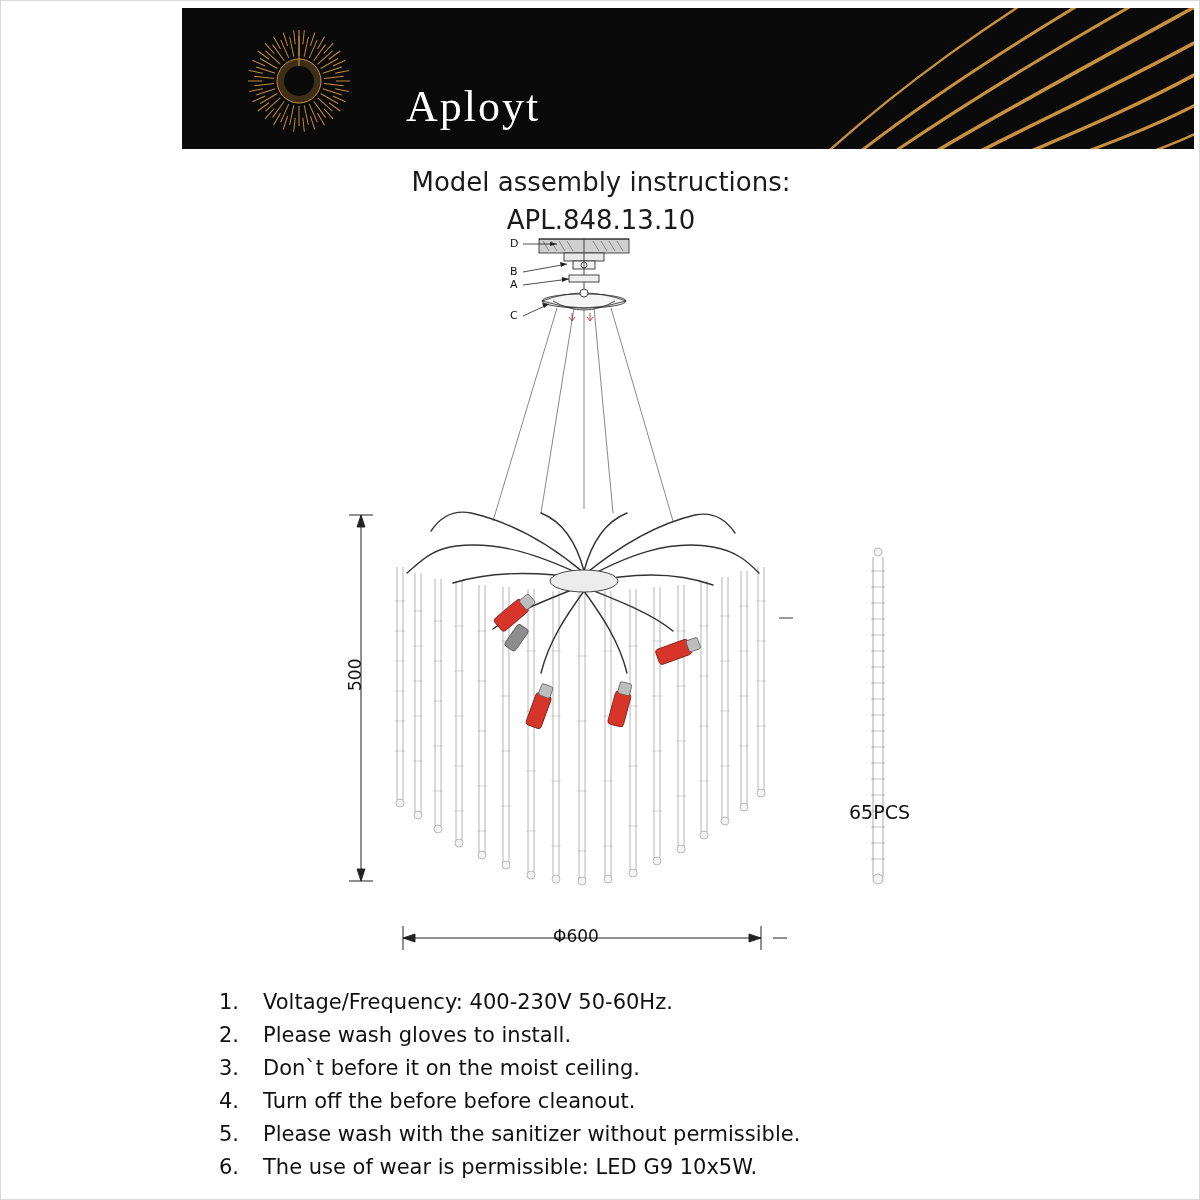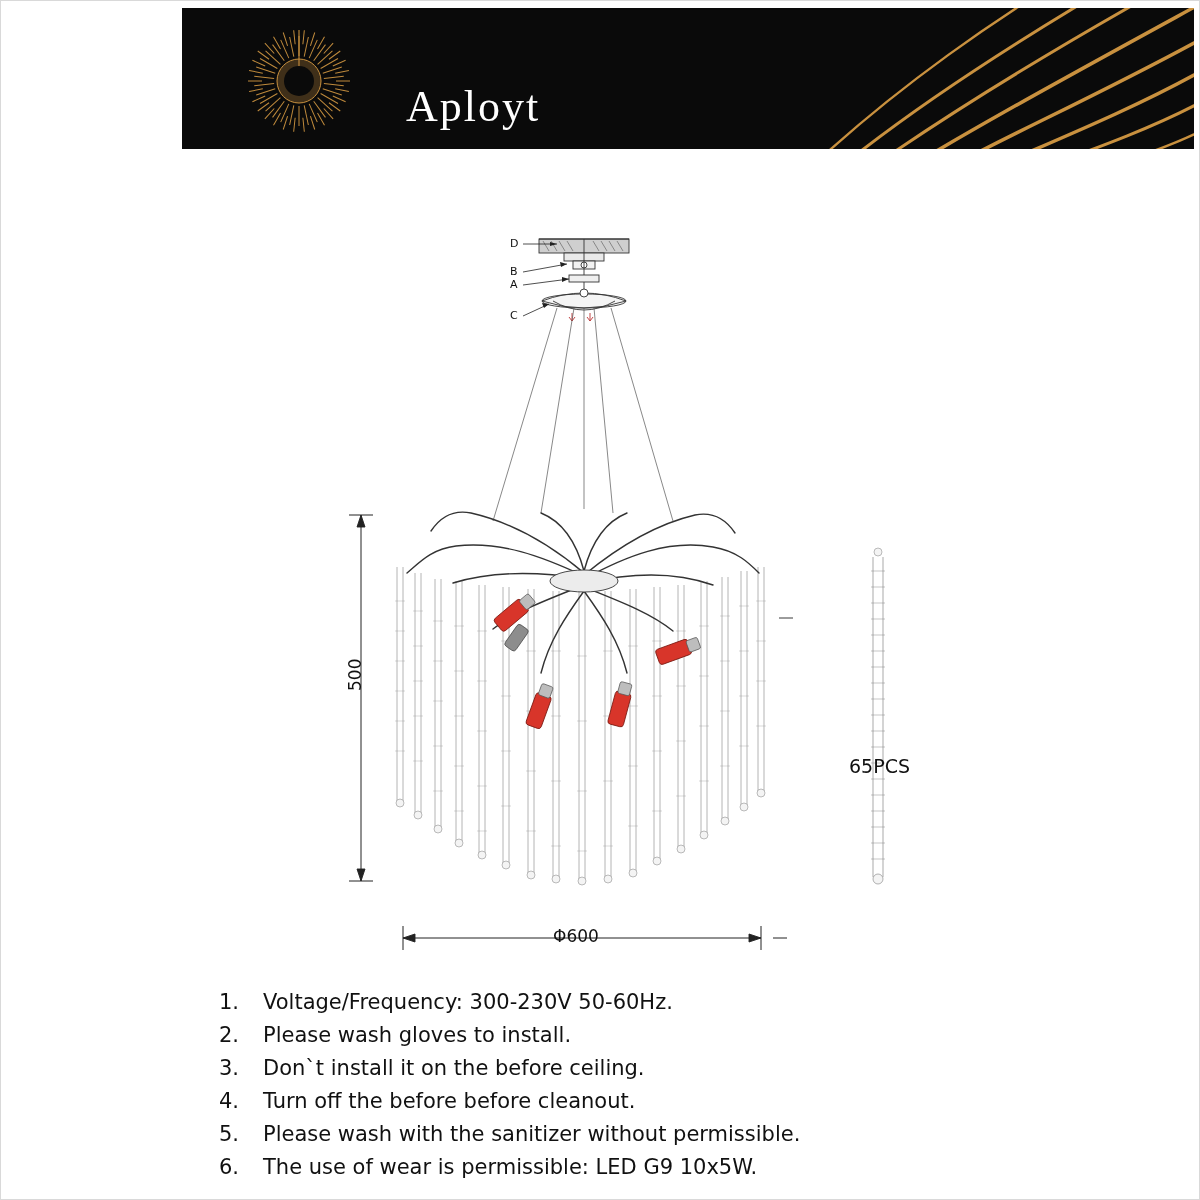--- a/index.html
+++ b/index.html
@@ -66,21 +66,21 @@
     position:absolute;left:344px;top:690px;
     font-size:17px;color:#111;
     transform:rotate(-90deg);
     transform-origin:left top;
   }
   .dim-600{
     position:absolute;left:552px;top:925px;
     font-size:17px;color:#111;
   }
   .pcs-label{
-    position:absolute;left:848px;top:754px;
+    position:absolute;left:848px;top:800px;
     font-size:19px;color:#111;
   }
 
   
   .notes{
     position:absolute;left:218px;top:985px;width:830px;
   }
   .note-row{
     display:flex;
     font-size:21px;
@@ -181,20 +181,24 @@
         <path d="M152 300 C 230 262, 340 222, 429 172" stroke-width="3.5"></path>
         <path d="M190 300 C 255 272, 355 243, 429 203" stroke-width="3"></path>
         <path d="M228 300 C 282 282, 370 262, 429 232" stroke-width="2.5"></path>
         <path d="M268 300 C 310 290, 385 278, 429 258" stroke-width="2"></path>
         <path d="M310 300 C 340 296, 392 290, 429 279" stroke-width="1.6"></path>
         <path d="M5 300 C 95 210, 230 105, 415 10" stroke-width="2.4"></path>
       </g>
     </svg>
   </div>
 
+  <div class="title-block">
+    <div class="title-line1">Model assembly instructions:</div>
+    <div class="title-line2">APL.848.13.10</div>
+  </div>
 
   <svg class="diagram" viewBox="0 0 1200 1200">
     <g stroke="#222" fill="none" stroke-width="0.9">
 
       <rect x="538" y="238" width="90" height="14" fill="#cfcfcf" stroke="#333"></rect>
       <line x1="538" y1="238" x2="628" y2="238"></line>
 
       <g stroke="#555" stroke-width="0.6">
         <line x1="542" y1="240" x2="548" y2="250"></line>
         <line x1="550" y1="240" x2="556" y2="250"></line>
@@ -479,29 +483,29 @@
   <div class="callout" style="left:509px;top:277px;">A</div>
   <div class="callout" style="left:509px;top:308px;">C</div>
 
   <div class="dim-500">500</div>
   <div class="dim-600">Φ600</div>
   <div class="pcs-label">65PCS</div>
 
   <div class="notes">
     <div class="note-row">
       <div class="note-num">1.</div>
-      <div class="note-text">Voltage/Frequency: 300-230V 50-60Hz.</div>
+      <div class="note-text">Voltage/Frequency: 400-230V 50-60Hz.</div>
     </div>
     <div class="note-row">
       <div class="note-num">2.</div>
       <div class="note-text">Please wash gloves to install.</div>
     </div>
     <div class="note-row">
       <div class="note-num">3.</div>
-      <div class="note-text">Don`t install it on the before ceiling.</div>
+      <div class="note-text">Don`t before it on the moist ceiling.</div>
     </div>
     <div class="note-row">
       <div class="note-num">4.</div>
       <div class="note-text">Turn off the before before cleanout.</div>
     </div>
     <div class="note-row">
       <div class="note-num">5.</div>
       <div class="note-text">Please wash with the sanitizer without permissible.</div>
     </div>
     <div class="note-row">

